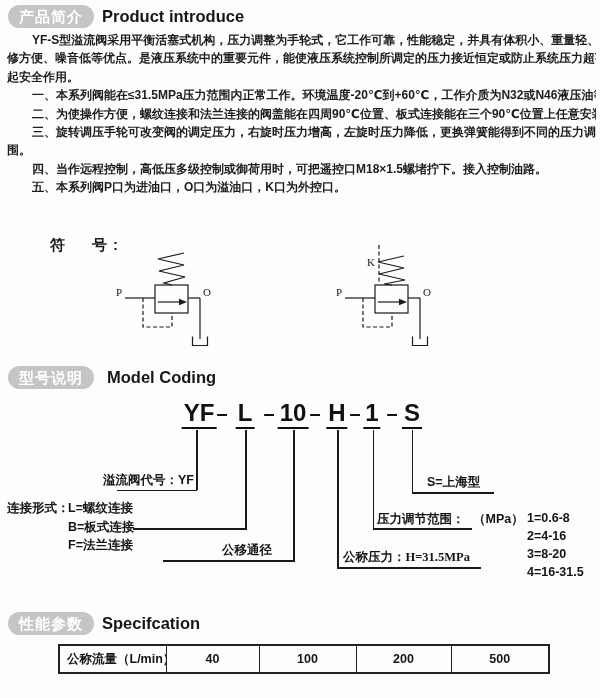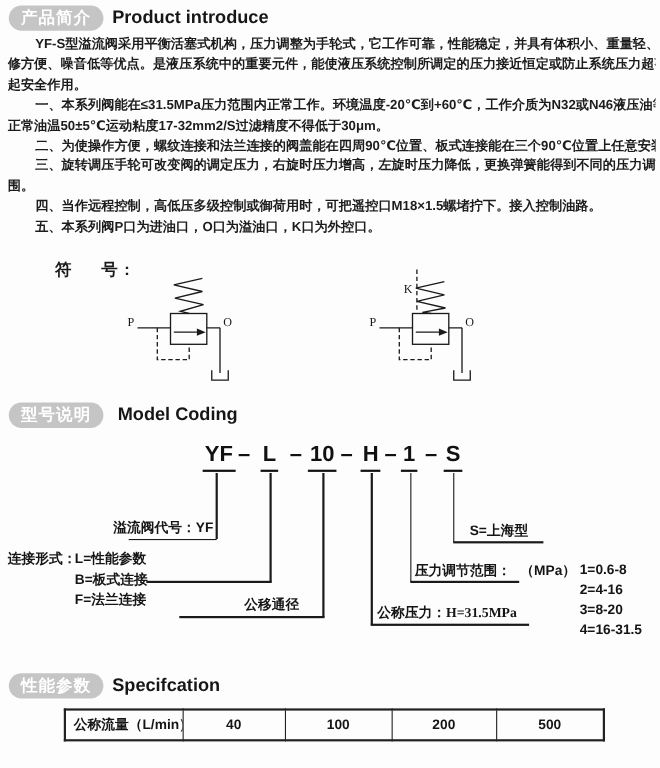--- a/index.html
+++ b/index.html
@@ -20,21 +20,21 @@
   .intro { position:absolute; left:7px; top:31px; width:589px; }
   .intro .ln {
     height:18.4px; line-height:18.4px; font-size:12px; font-weight:600;
     white-space:nowrap; overflow:hidden; color:#1c1c1c;
   }
   .intro .ind { padding-left:25px; }
   .symbol-label { position:absolute; left:50px; top:236px; font-size:15px; font-weight:bold; letter-spacing:6px; }
   svg text { font-family:"Liberation Serif","DejaVu Serif",serif; font-size:11px; fill:#1a1a1a; }
   .code-seg {
     position:absolute; top:400px; transform:translateX(-50%);
-    font-size:20px; font-weight:bold; line-height:26px; color:#111;
+    font-size:24px; font-weight:bold; line-height:26px; color:#111;
     border-bottom:2px solid #111; padding:0 2px 1px 2px;
   }
   .code-dash {
     position:absolute; top:400px; transform:translateX(-50%);
     font-size:20px; font-weight:bold; line-height:26px; color:#111;
   }
   .vline { position:absolute; width:1.5px; background:#1a1a1a; top:430px; }
   .hline { position:absolute; height:1.5px; background:#1a1a1a; }
   .mlabel { position:absolute; font-size:12.5px; font-weight:600; white-space:nowrap; color:#151515; }
   .spec-table { position:absolute; left:58px; top:644px; border-collapse:collapse; table-layout:fixed; width:490px; }
@@ -55,21 +55,20 @@
   <div class="section-header" style="left:8px; top:5px;">
     <span class="badge">产品简介</span>
     <span class="sec-title">Product introduce</span>
   </div>
 
   <div class="intro">
     <div class="ln ind">YF-S型溢流阀采用平衡活塞式机构，压力调整为手轮式，它工作可靠，性能稳定，并具有体积小、重量轻、维</div>
     <div class="ln">修方便、噪音低等优点。是液压系统中的重要元件，能使液压系统控制所调定的压力接近恒定或防止系统压力超荷，</div>
     <div class="ln">起安全作用。</div>
     <div class="ln ind">一、本系列阀能在≤31.5MPa压力范围内正常工作。环境温度-20℃到+60℃，工作介质为N32或N46液压油等，</div>
-    <div class="ln">正常油温50±5℃运动粘度17-32mm2/S过滤精度不得低于30μm。</div>
     <div class="ln ind">二、为使操作方便，螺纹连接和法兰连接的阀盖能在四周90℃位置、板式连接能在三个90℃位置上任意安装。</div>
     <div class="ln ind">三、旋转调压手轮可改变阀的调定压力，右旋时压力增高，左旋时压力降低，更换弹簧能得到不同的压力调节范</div>
     <div class="ln">围。</div>
     <div class="ln ind">四、当作远程控制，高低压多级控制或御荷用时，可把遥控口M18×1.5螺堵拧下。接入控制油路。</div>
     <div class="ln ind">五、本系列阀P口为进油口，O口为溢油口，K口为外控口。</div>
   </div>
 
   <div class="symbol-label">符　号:</div>
 
   <svg class="abs" style="left:0; top:232px;" width="600" height="122" viewBox="0 232 600 122" fill="none" stroke="#1a1a1a" stroke-width="1.2">
@@ -131,21 +130,21 @@
 
   <div class="hline" style="left:117px;   top:489.5px; width:80px;"></div>
   <div class="hline" style="left:133px;   top:528px;   width:113.5px;"></div>
   <div class="hline" style="left:163px;   top:560px;   width:131.5px;"></div>
   <div class="hline" style="left:337px;   top:567px;   width:144px;"></div>
   <div class="hline" style="left:373px;   top:528px;   width:99px;"></div>
   <div class="hline" style="left:411.5px; top:492px;   width:82px;"></div>
 
   <div class="mlabel" style="left:92px; width:102px; top:472px; text-align:right;">溢流阀代号：YF</div>
   <div class="mlabel" style="left:7px;  top:500px;">连接形式：</div>
-  <div class="mlabel" style="left:68px; top:500px;">L=性能参数</div>
+  <div class="mlabel" style="left:68px; top:500px;">L=螺纹连接</div>
   <div class="mlabel" style="left:68px; top:518.5px;">B=板式连接</div>
   <div class="mlabel" style="left:68px; top:537px;">F=法兰连接</div>
   <div class="mlabel" style="left:222px; top:542px;">公移通径</div>
   <div class="mlabel" style="left:343px; top:549px;font-family:Liberation Serif, serif;">公称压力：H=31.5MPa</div>
   <div class="mlabel" style="left:377px; top:511px;">压力调节范围：</div>
   <div class="mlabel" style="left:473px; top:511px;">（MPa）</div>
   <div class="mlabel" style="left:527px; top:511px;">1=0.6-8</div>
   <div class="mlabel" style="left:527px; top:529px;">2=4-16</div>
   <div class="mlabel" style="left:527px; top:547px;">3=8-20</div>
   <div class="mlabel" style="left:527px; top:565px;">4=16-31.5</div>

